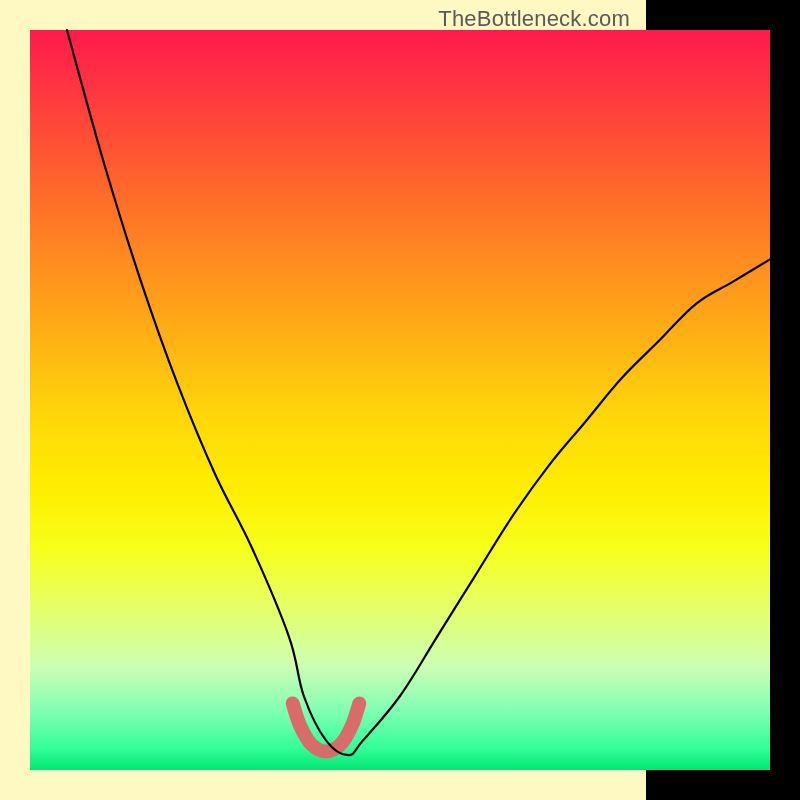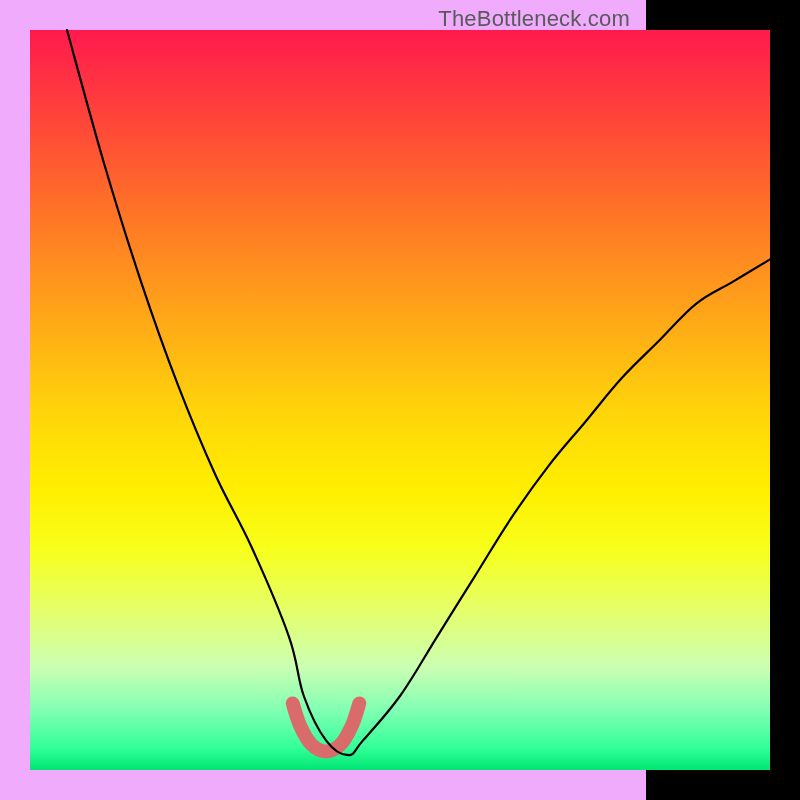--- a/index.html
+++ b/index.html
@@ -1,21 +1,21 @@
 <!DOCTYPE html>
 <html><head>
 <meta charset="utf-8">
 <style>
   * { margin: 0; padding: 0; box-sizing: border-box; }
   html, body { width: 800px; height: 800px; overflow: hidden; background: #000; }
   .frame {
     position: relative;
     width: 646px;
     height: 800px;
-    background: #f0abfc;
+    background: #fef9c3;
   }
   .plot-area {
     position: absolute;
     left: 30px;
     top: 30px;
     width: 740px;
     height: 740px;
     background: linear-gradient(to bottom,
       #ff1a4d 0%,
       #ff3d3d 10%,

